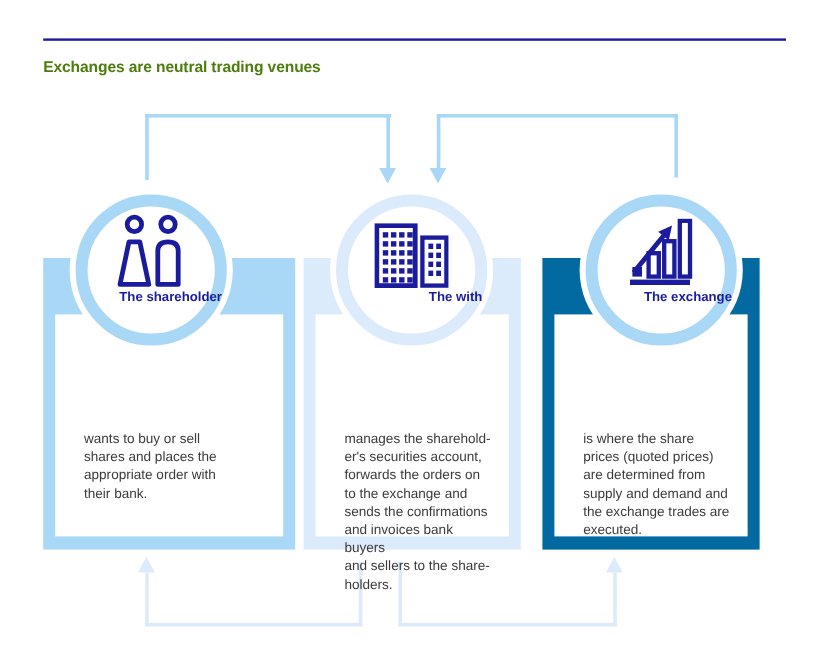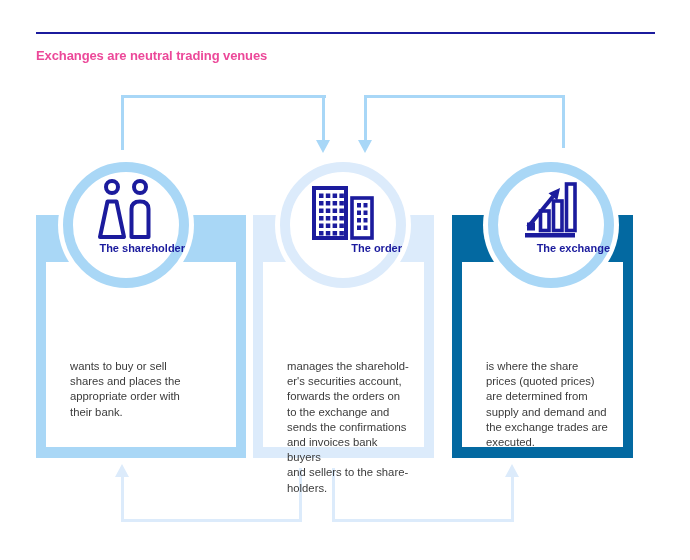--- a/index.html
+++ b/index.html
@@ -3,21 +3,21 @@
 <meta charset="utf-8">
 <style>
   html,body{margin:0;padding:0;background:#ffffff;}
   #canvas{
     position:relative;width:690px;height:560px;background:#ffffff;overflow:hidden;
     font-family:"Liberation Sans", sans-serif;
   }
   .abs{position:absolute;}
   
   .top-rule{left:36px;top:32px;width:619px;height:2px;background:#1b1b9d;}
-  .page-title{left:36px;top:48px;font-size:13px;font-weight:700;color:#ec4899;letter-spacing:-0.1px;}
+  .page-title{left:36px;top:48px;font-size:13px;font-weight:700;color:#4d7c0f;letter-spacing:-0.1px;}
   
   .card{top:215px;width:181px;height:243px;}
   .card.c1{left:36px;background:#a9d7f6;padding-left:29px;}
   .card.c2{left:253px;background:#dcebfb;}
   .card.c3{left:452px;background:#0369a1;}
   .card-inner{position:absolute;left:10px;right:10px;top:47px;bottom:11px;background:#ffffff;}
   .card-text{
     position:absolute;left:24px;right:14px;top:97px;
     font-size:11.3px;line-height:15.2px;color:#3b3b3b;white-space:pre-line;
   }
@@ -164,21 +164,21 @@
             <rect x="51.5" y="17" width="4" height="4.5"></rect>
           <rect x="45" y="24.5" width="4" height="4.5"></rect>
             <rect x="51.5" y="24.5" width="4" height="4.5"></rect>
           <rect x="45" y="32" width="4" height="4.5"></rect>
             <rect x="51.5" y="32" width="4" height="4.5"></rect>
           <rect x="45" y="39.5" width="4" height="4.5"></rect>
             <rect x="51.5" y="39.5" width="4" height="4.5"></rect>
         </g>
       </svg>
     </div>
-    <div class="badge-label">The order</div>
+    <div class="badge-label">The with</div>
   </div>
 
   <div class="abs badge b3">
     <div class="badge-icon" style="top:10px;">
       <svg width="54" height="58" viewBox="0 0 54 58">
         <rect x="1" y="51" width="50" height="4.5" fill="#1b1b9d"></rect>
         <rect x="3" y="40.5" width="8" height="8" fill="#1b1b9d"></rect>
         <rect x="16.5" y="29" width="8.5" height="19.5" fill="none" stroke="#1b1b9d" stroke-width="3.6"></rect>
         <rect x="29.5" y="19" width="8.5" height="29.5" fill="none" stroke="#1b1b9d" stroke-width="3.6"></rect>
         <rect x="42.5" y="2" width="8.5" height="46.5" fill="none" stroke="#1b1b9d" stroke-width="3.6"></rect>

